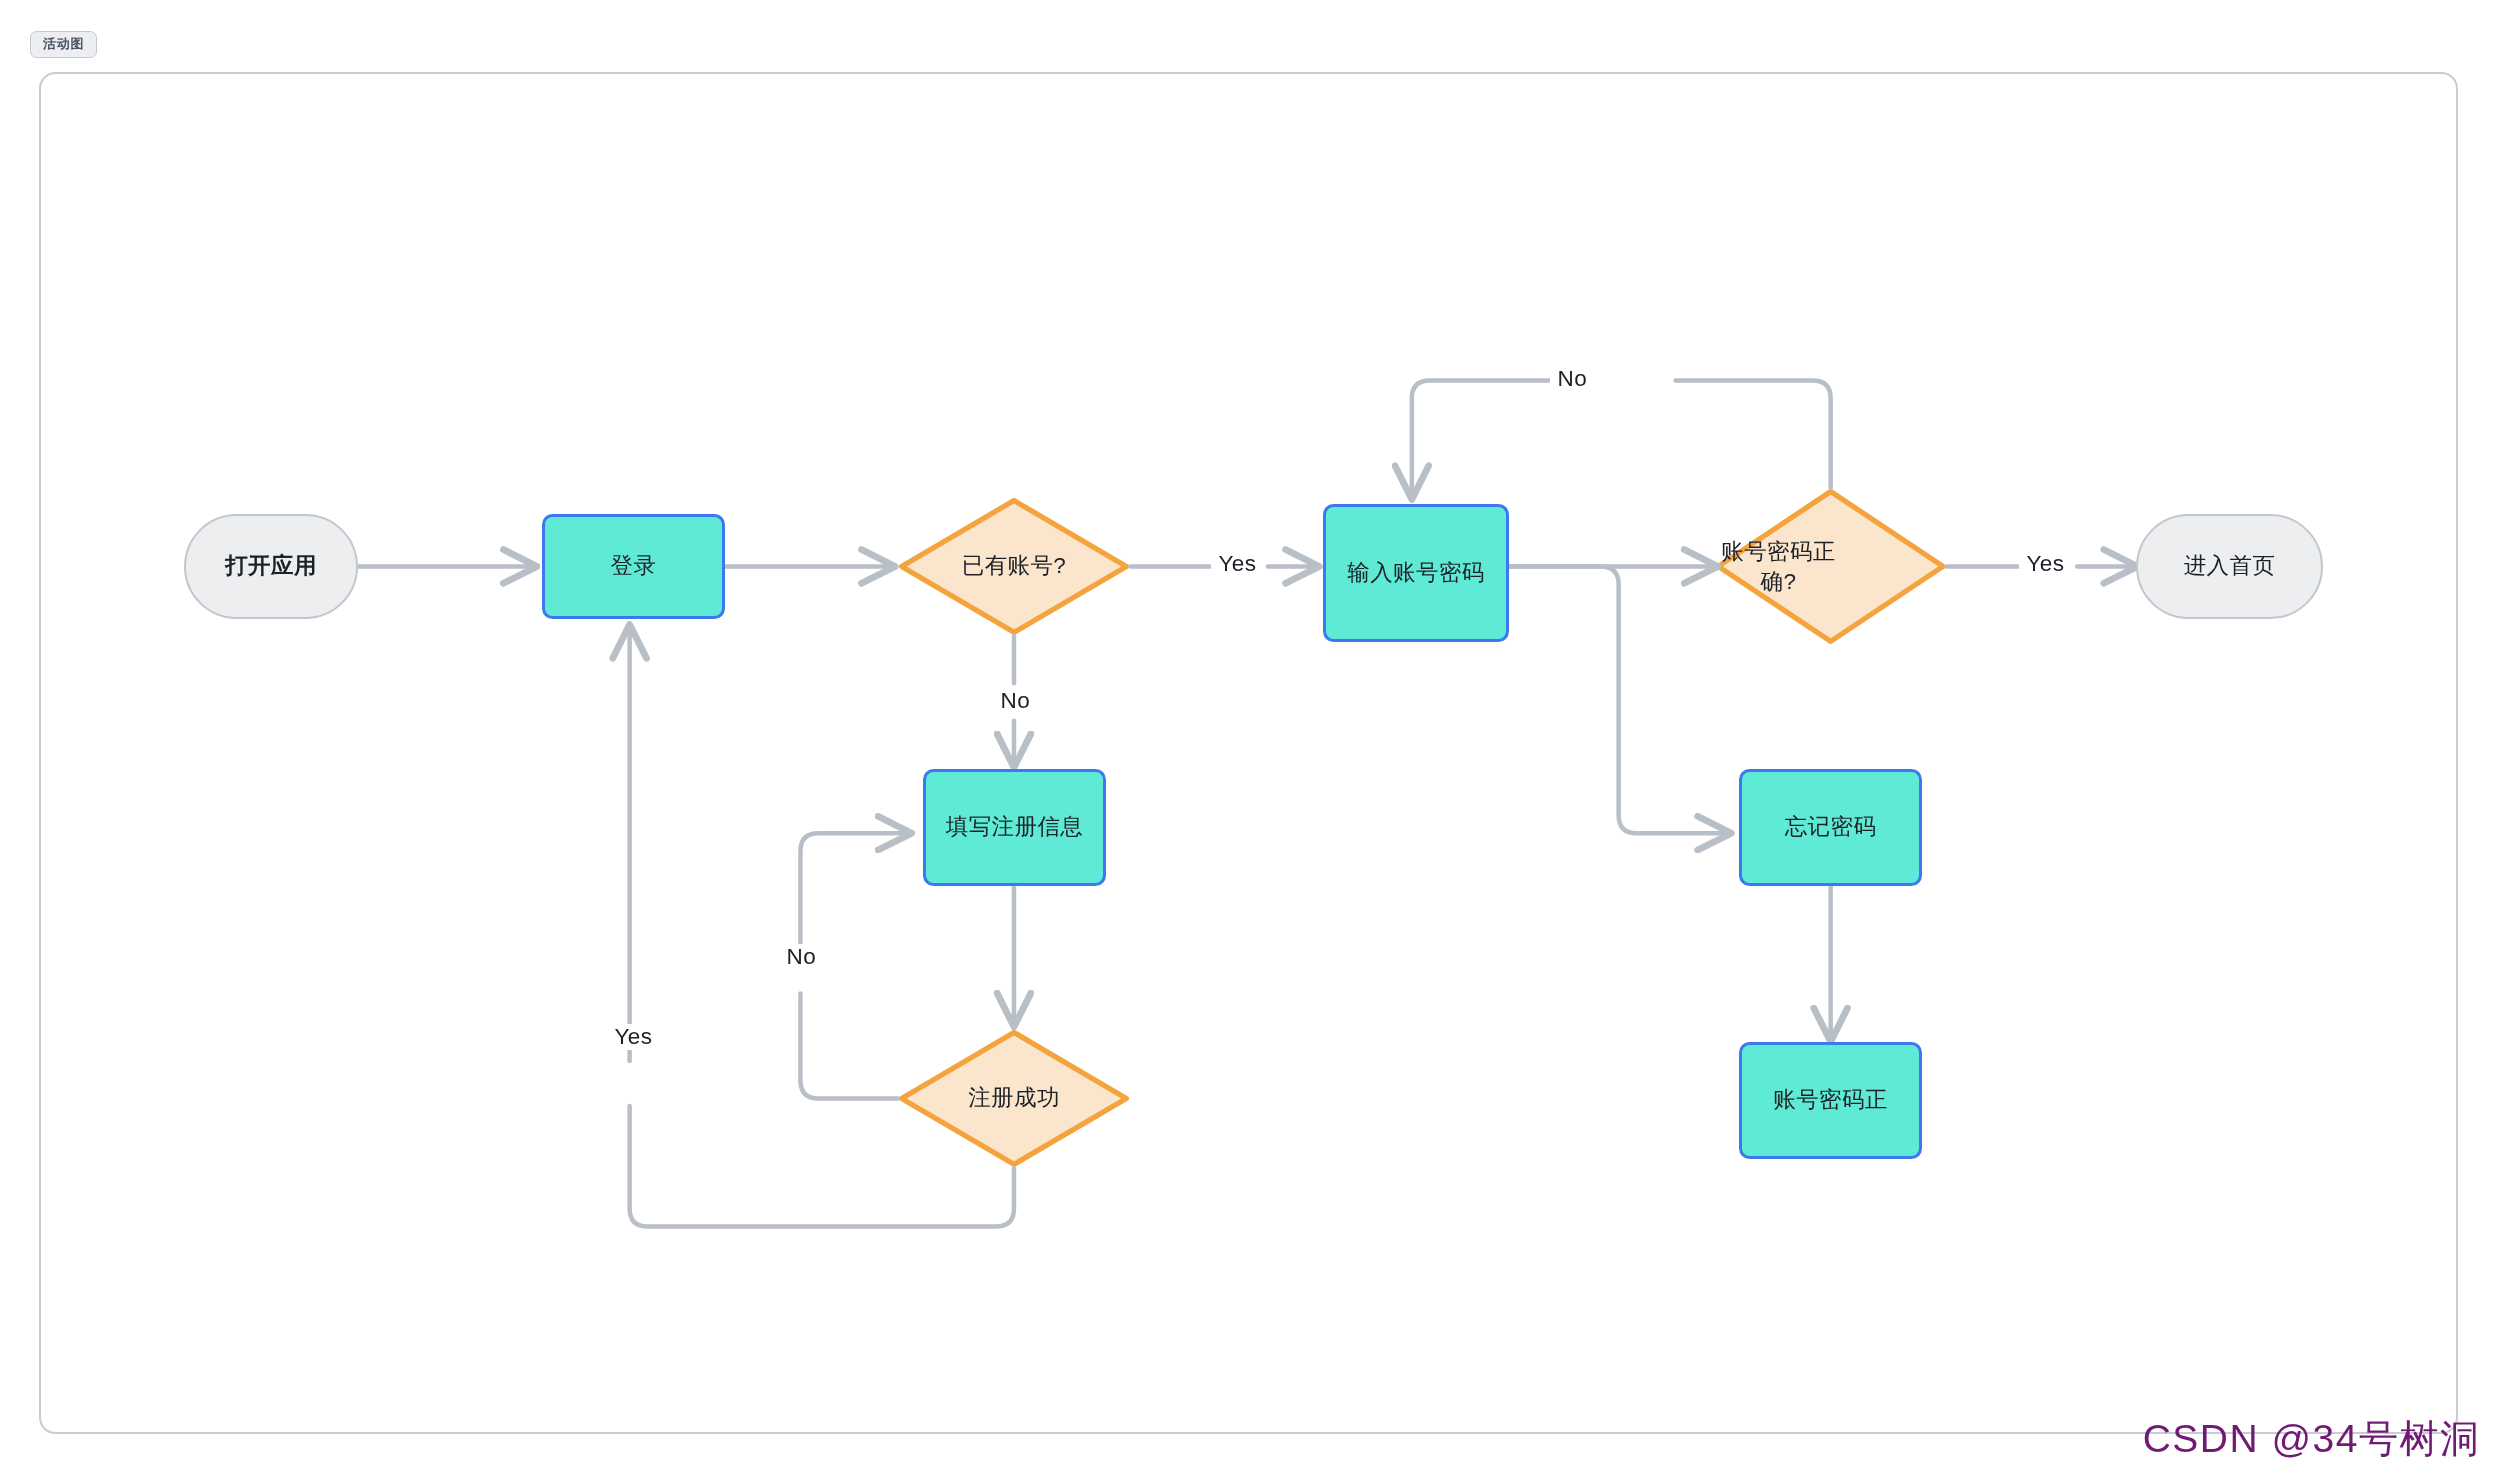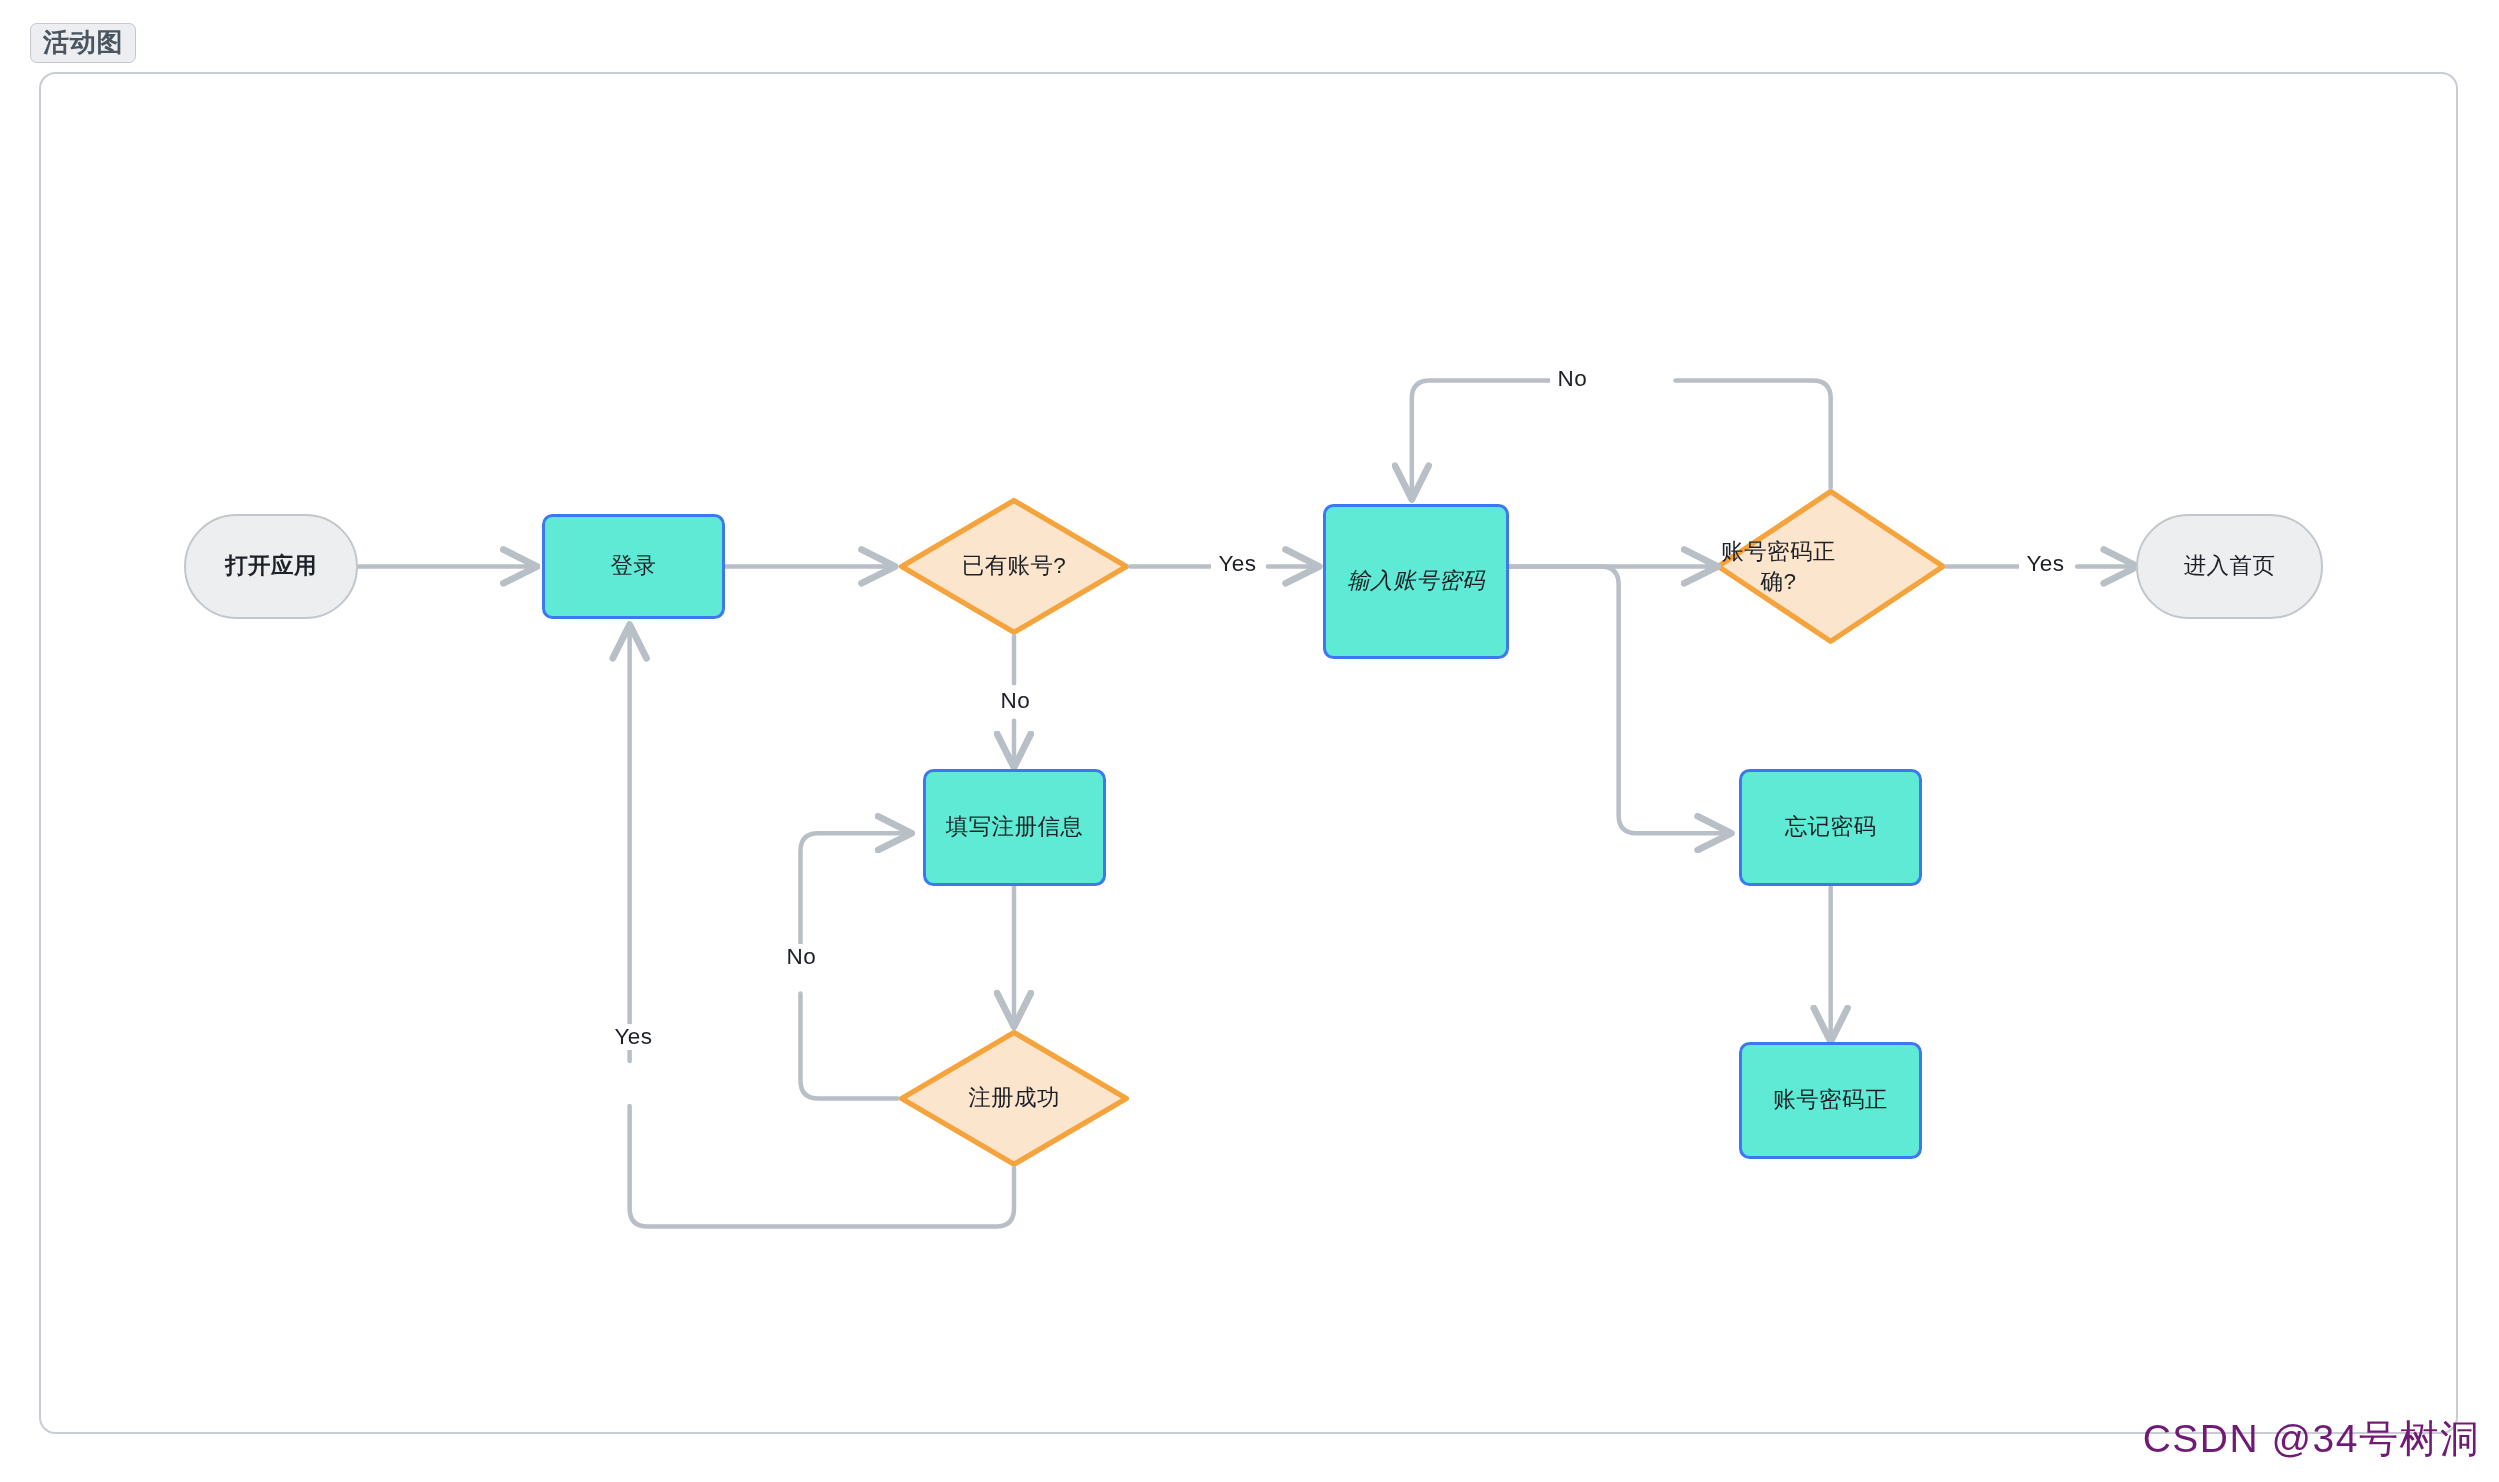--- a/index.html
+++ b/index.html
@@ -13,27 +13,27 @@
     width: 2500px;
     height: 1482px;
     background: #ffffff;
     overflow: hidden;
   }
 
   
   .tab-chip {
     position: absolute;
     left: 30px;
-    top: 23px;
+    top: 31px;
     padding: 5.2px 12px 6.7px 12px;
     background: #eceef1;
     border: 1.5px solid #c3c8cf;
     border-radius: 6.7px;
     color: #4a5560;
-    font-size: 26px;
+    font-size: 13px;
     line-height: 1;
     font-weight: 700;
     letter-spacing: 0.7px;
     white-space: nowrap;
   }
 
   
   .canvas-panel {
     position: absolute;
     left: 39px;
@@ -180,21 +180,21 @@
   </div>
 
   <div class="node node-process" style="left:542px; top:514px; width:183px; height:105px;">
     <span>登录</span>
   </div>
 
   <div class="node-decision-label" style="left:909px; top:551px; width:210px; height:30px;">
     <span>已有账号?</span>
   </div>
 
-  <div class="node node-process" style="left:1323px; top:504px; width:186px; height:155px;font-style:italic;">
+  <div class="node node-process" style="left:1323px; top:504px; width:186px; height:138px;">
     <span>输入账号密码</span>
   </div>
 
   <div class="node-decision-label" style="left:1681px; top:529px; width:195px; height:75px; flex-direction:column;">
     <span>账号密码正</span>
     <span>确?</span>
   </div>
 
   <div class="node node-terminal" style="left:2136px; top:514px; width:187px; height:105px;">
     <span>进入首页</span>

